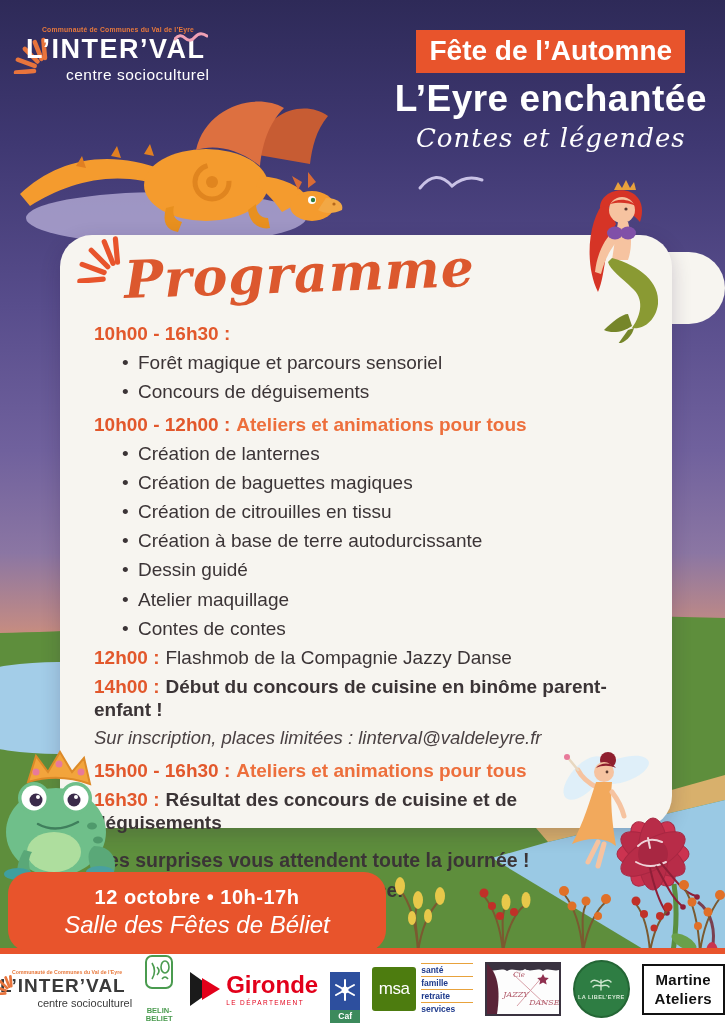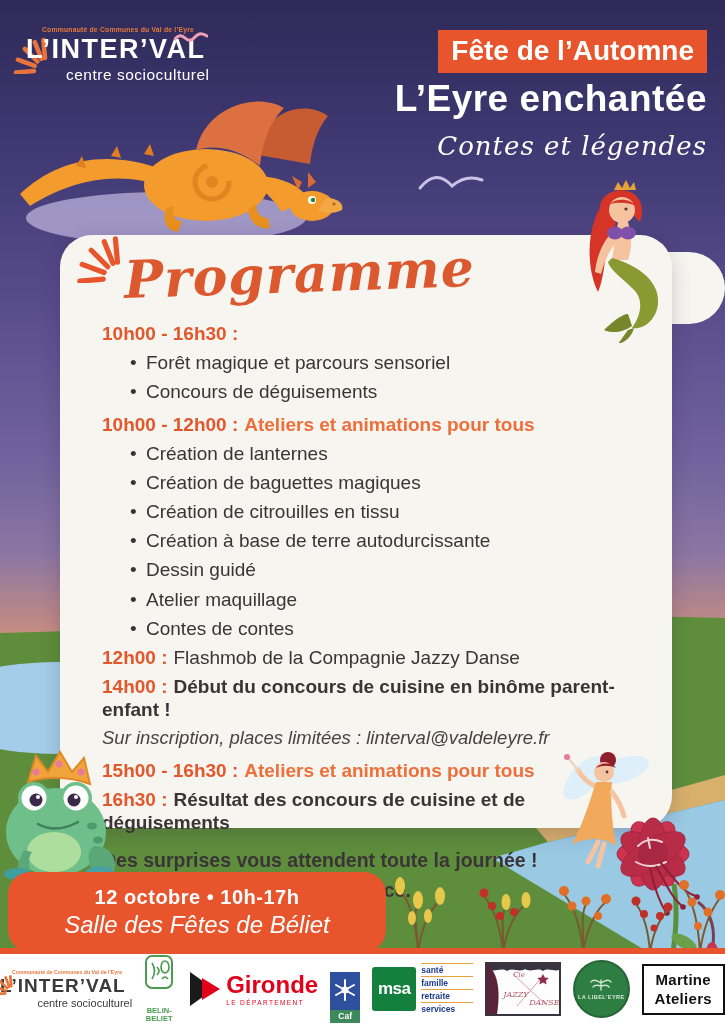--- a/index.html
+++ b/index.html
@@ -8,42 +8,42 @@
     background:linear-gradient(180deg,#2e2a58 0%,#3f3872 14%,#584d8c 30%,#70619d 44%,#8b76a3 54%,#c08a85 61%,#ea9a5e 66%,#f2a152 72%,#f2a152 100%);}
   svg{display:block;}
   
   .hdr{position:absolute;left:26px;top:26px;z-index:3;}
   .hdr .burst{position:absolute;left:-16px;top:8px;}
   .hdr .community{font-size:6.8px;font-weight:bold;color:#e8793c;margin-left:16px;white-space:nowrap;letter-spacing:.2px;}
   .hdr .title{position:relative;font-size:27px;font-weight:bold;color:#fff;letter-spacing:1.5px;margin-top:1px;}
   .hdr .squig{position:absolute;right:2px;top:-3px;}
   .hdr .subtitle{font-size:15.5px;color:#fff;margin-left:40px;letter-spacing:.5px;margin-top:1px;}
   
-  .titleblock{position:absolute;right:18px;top:30px;z-index:3;text-align:right;}
+  .titleblock{position:absolute;right:18px;top:30px;z-index:3;text-align:center;}
   .fete{display:inline-block;background:#e8542c;color:#fff;font-weight:bold;font-size:28px;padding:5px 13px 6px;}
   .eyre{color:#fff;font-weight:bold;font-size:37px;margin-top:5px;letter-spacing:.5px;}
-  .contes{color:#fff;font-style:italic;font-size:26px;font-family:"DejaVu Serif",serif;margin-top:11px;letter-spacing:1px;}
+  .contes{color:#fff;font-style:italic;font-size:26px;font-family:"DejaVu Serif",serif;margin-top:3px;letter-spacing:1px;}
   
   .dragon{position:absolute;left:16px;top:90px;z-index:2;}
   .seagull{position:absolute;left:416px;top:166px;z-index:2;}
   .cloud-r{position:absolute;left:600px;top:252px;width:125px;height:72px;background:#f7f5f0;border-radius:40px;z-index:3;}
   .mermaid{position:absolute;left:570px;top:178px;z-index:6;}
   .frog{position:absolute;left:-4px;top:748px;z-index:5;}
   .fairy{position:absolute;left:556px;top:738px;z-index:7;}
   .flower{position:absolute;left:578px;top:792px;z-index:7;}
   .plants{position:absolute;left:388px;top:860px;z-index:7;}
   .landscape{position:absolute;left:0;top:600px;z-index:1;}
   
   .card{position:absolute;left:60px;top:235px;width:612px;height:593px;background:#f7f5f0;border-radius:32px;z-index:4;
     box-shadow:0 6px 20px rgba(40,20,60,.2);padding:10px 24px 0 34px;box-sizing:border-box;}
   .prog-head{position:relative;margin-top:2px;height:66px;}
   .prog-burst{position:absolute;left:-22px;top:-16px;}
   .prog-title{position:absolute;left:30px;top:-4px;font-family:"DejaVu Serif",serif;font-style:italic;font-weight:bold;
     font-size:52px;color:#dc582e;letter-spacing:1px;transform:rotate(-2deg);}
-  .pl{font-size:19px;color:#3b3436;margin:6px 8px;line-height:1.22;}
+  .pl{font-size:19px;color:#3b3436;margin:6px 0;line-height:1.22;}
   .pl .t{color:#e2582c;font-weight:bold;margin-right:6px;}
   .pl.head{font-weight:bold;margin-top:9px;}
   .pl.orange .x{color:#ed6f3c;font-weight:bold;}
   .pl.bullet{padding-left:44px;position:relative;}
   .pl.bullet::before{content:"•";position:absolute;left:28px;color:#3b3436;}
   .pl .bold{font-weight:bold;}
   .pl.note{font-style:italic;font-size:18.5px;color:#4a4143;}
   .pl.final{font-weight:bold;font-size:19.5px;}
   .pl.gap{margin-top:15px;}
   
@@ -61,22 +61,22 @@
   .f-interval .title{font-size:19px;font-weight:bold;color:#3a3a3a;letter-spacing:1px;}
   .f-interval .subtitle{font-size:11px;color:#3a3a3a;text-align:right;}
   .f-belin{display:flex;flex-direction:column;align-items:center;}
   .f-belin .txt{font-size:7.5px;font-weight:bold;color:#4a9b4f;line-height:1.1;text-align:center;margin-top:18px;}
   .f-gironde{display:flex;align-items:center;}
   .f-gironde .name{font-size:24px;font-weight:bold;color:#e2001a;line-height:1;}
   .f-gironde .dept{font-size:6.5px;letter-spacing:1.4px;color:#e2001a;margin-top:2px;}
   .f-caf{width:30px;display:flex;flex-direction:column;margin-top:16px;}
   .f-caf .band{background:#3c8a5c;color:#fff;font-size:8.5px;font-weight:bold;text-align:center;padding:1px 0 2px;}
   .f-msa{display:flex;align-items:center;gap:5px;}
-  .f-msa .box{width:44px;height:44px;background:#15803d;border-radius:3px;display:flex;align-items:center;justify-content:center;
-    color:#fff;font-weight:bold;font-size:17px;letter-spacing:-.5px;}
+  .f-msa .box{width:44px;height:44px;background:#4d7c0f;border-radius:3px;display:flex;align-items:center;justify-content:center;
+    color:#fff;font-weight:normal;font-size:17px;letter-spacing:-.5px;}
   .f-msa .svc{display:flex;flex-direction:column;}
   .f-msa .svc span{font-size:8.5px;font-weight:bold;color:#1e3a8c;border-top:1px solid #e8a23c;padding:1px 0 1px;width:52px;}
   .f-jazzy{position:relative;width:74px;height:50px;border:2px solid #3a3340;background:#fdfdfd;overflow:hidden;
     font-family:"DejaVu Serif",serif;font-style:italic;color:#b05868;}
   .f-jazzy .cie{position:absolute;left:26px;top:7px;font-size:7px;}
   .f-jazzy .n1{position:absolute;left:16px;top:26px;font-size:8px;}
   .f-jazzy .n2{position:absolute;left:42px;top:34px;font-size:8px;}
   .f-libel{width:58px;height:58px;border-radius:50%;background:#2e7d43;border:2px solid #246635;box-sizing:border-box;
     display:flex;flex-direction:column;align-items:center;justify-content:center;}
   .f-libel .name{font-size:5.6px;font-weight:bold;color:#d8ead8;letter-spacing:.4px;margin-top:2px;}

